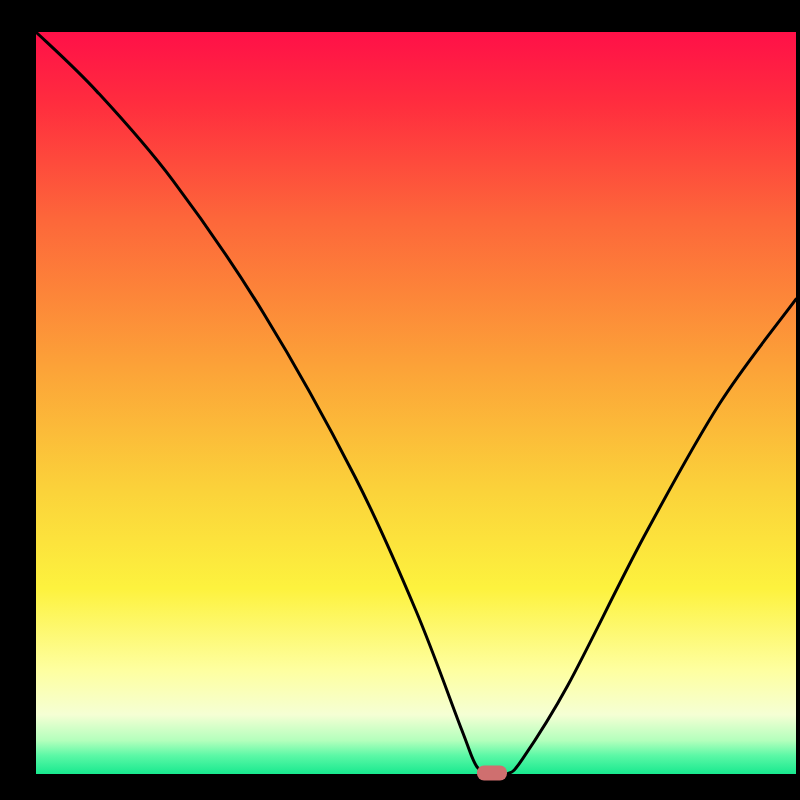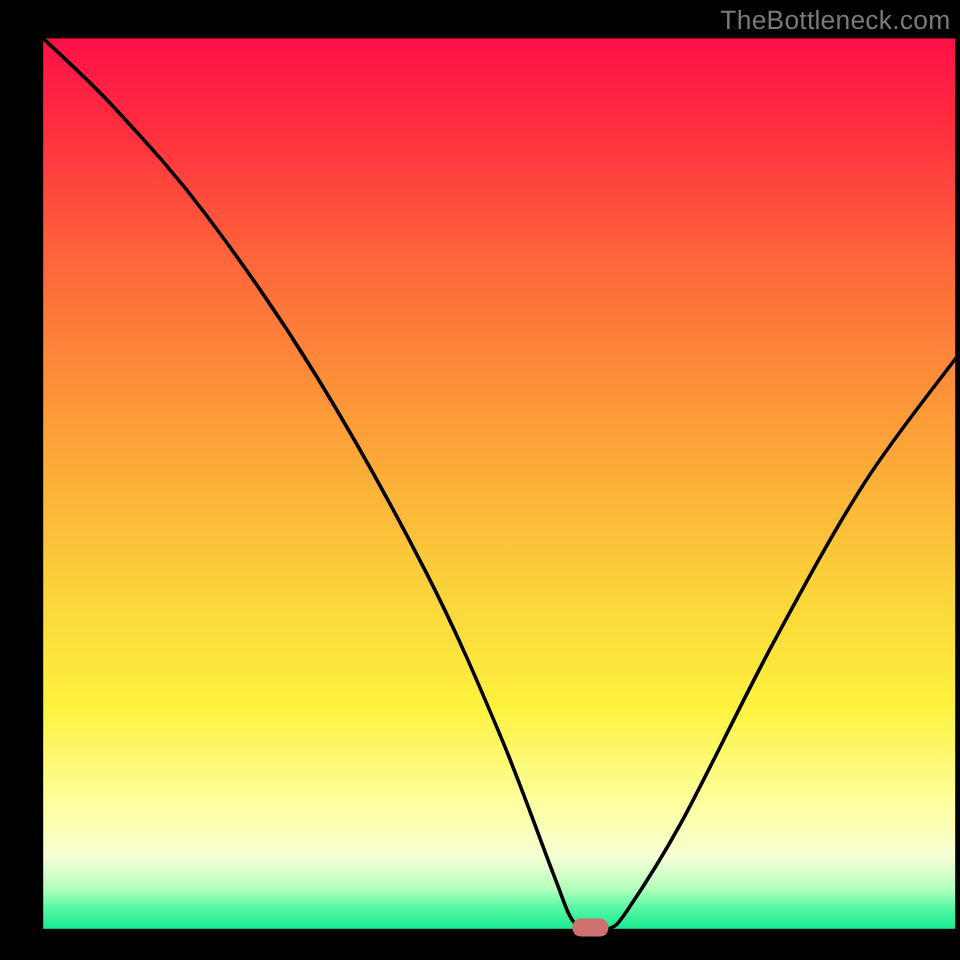--- a/index.html
+++ b/index.html
@@ -30,21 +30,20 @@
   svg {
     position: absolute;
     top: 0;
     left: 0;
   }
 </style>
 </head>
 <body>
 
 <div class="stage">
-  <div class="attribution">TheBottleneck.com</div>
 
   <svg id="chart-svg" width="800" height="800" viewBox="0 0 800 800">
     <defs>
       <linearGradient id="bgGrad" x1="0" y1="0" x2="0" y2="1">
           <stop offset="0%" stop-color="#ff1048"></stop>
           <stop offset="10%" stop-color="#ff2e3e"></stop>
           <stop offset="25%" stop-color="#fd663a"></stop>
           <stop offset="45%" stop-color="#fca238"></stop>
           <stop offset="62%" stop-color="#fbd33a"></stop>
           <stop offset="75%" stop-color="#fdf23e"></stop>

